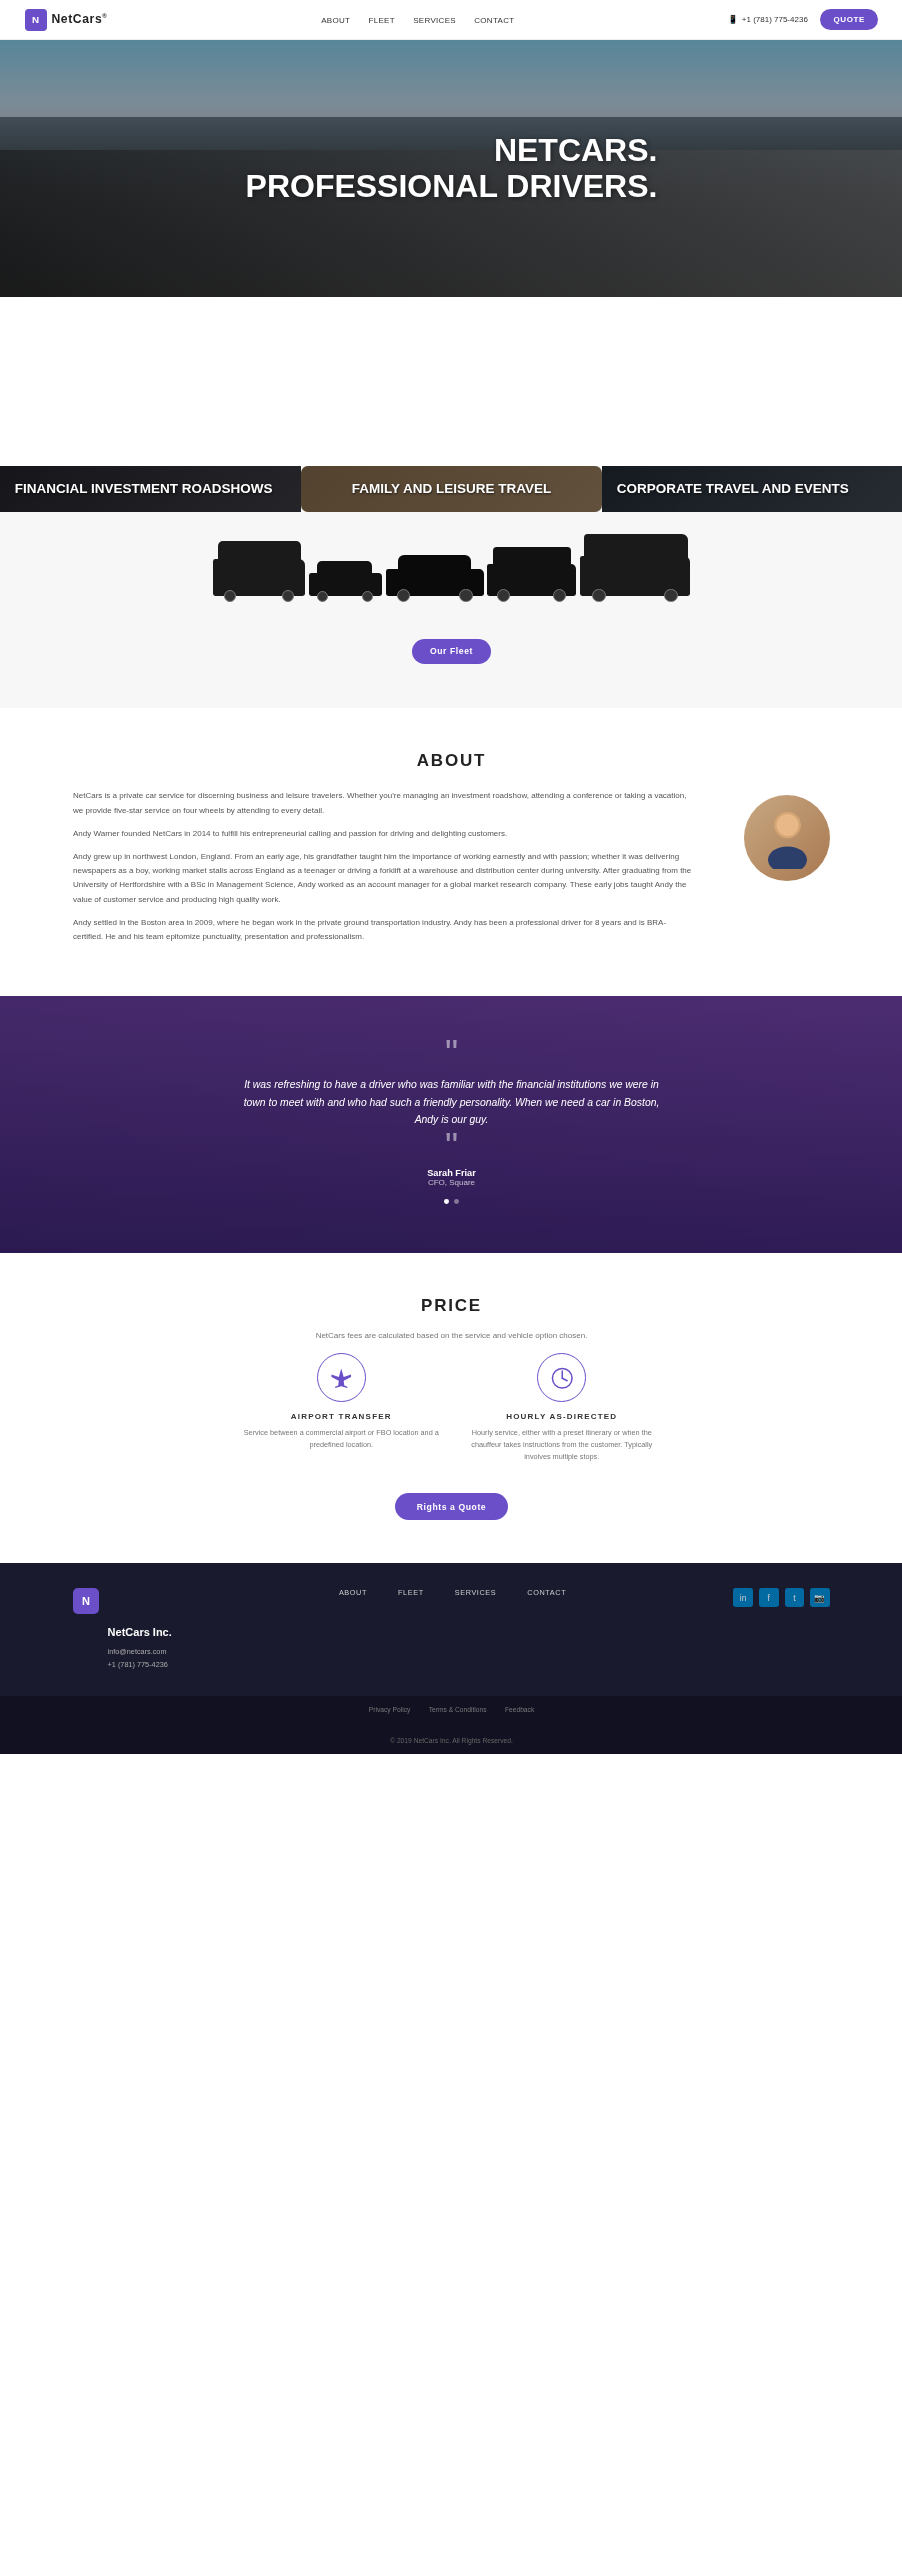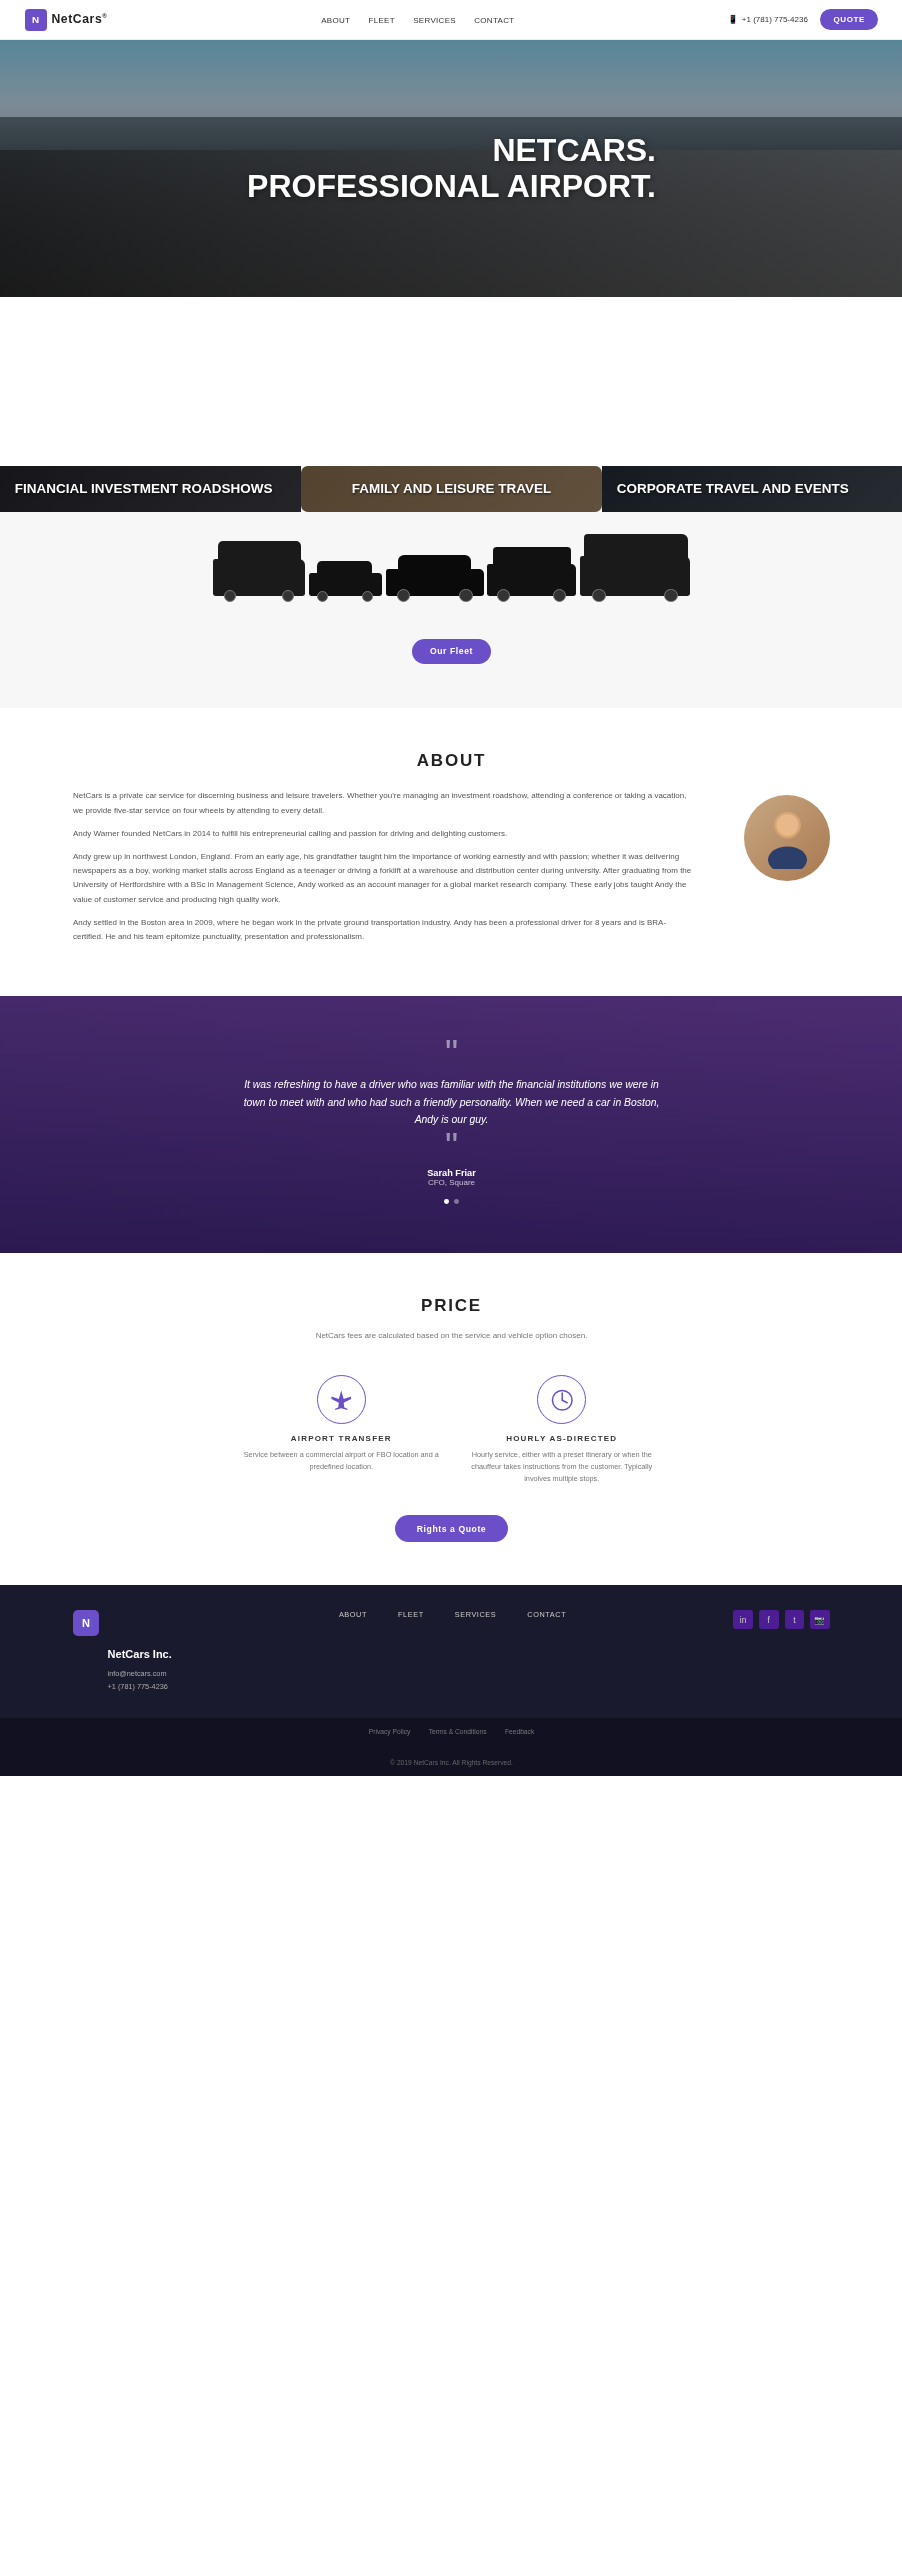--- a/index.html
+++ b/index.html
@@ -96,21 +96,21 @@
     .testimonial-text { font-size: 10.4px; line-height: 1.7; max-width: 428px; font-style: italic; margin-bottom: 14.7px; }
     .testimonial-author { font-weight: 700; font-size: 9.2px; }
     .testimonial-role { font-size: 8px; color: rgba(255,255,255,0.7); }
     .testimonial-dots { margin-top: 12.2px; display: flex; gap: 4.9px; justify-content: center; }
     .dot { width: 4.9px; height: 4.9px; border-radius: 50%; background: rgba(255,255,255,0.4); }
     .dot.active { background: #fff; }
 
     
     .price-section { padding: 43px 73px; background: #fff; text-align: center; }
     .price-title { font-size: 17px; font-weight: 700; letter-spacing: 1.8px; margin-bottom: 15px; color: #222; }
-    .price-subtitle { font-size: 8px; color: #777; margin-bottom: 35px; }
+    .price-subtitle { font-size: 8px; color: #777; margin-bottom: 13px; }
     .price-cards { display: flex; gap: 24.5px; justify-content: center; margin-bottom: 31px; }
     .price-card { flex: 1; max-width: 196px; text-align: center; }
     .price-icon {
       width: 49px; height: 49px; margin: 0 auto 9.8px;
       border: 1.2px solid #6b4fc8; border-radius: 50%;
       display: flex; align-items: center; justify-content: center;
       font-size: 19.6px; color: #6b4fc8;
     }
     .price-card-title { font-size: 8px; font-weight: 700; letter-spacing: 1.2px; margin-bottom: 6.1px; color: #333; }
     .price-card-desc { font-size: 7.3px; color: #777; line-height: 1.6; }
@@ -129,21 +129,21 @@
       width: 26px; height: 26px; background: #6b4fc8; border-radius: 4.9px;
       display: flex; align-items: center; justify-content: center;
       color: #fff; font-weight: bold; font-size: 11px; flex-shrink: 0;
     }
     .footer-brand-info { font-size: 7.3px; color: #aaa; line-height: 1.8; }
     .footer-brand-name { font-size: 11px; font-weight: 700; color: #fff; margin-bottom: 2.4px; margin-top: 35px; }
     .footer-nav { display: flex; gap: 31px; }
     .footer-nav-link { color: #ccc; text-decoration: none; font-size: 7.3px; letter-spacing: 0.6px; }
     .footer-socials { display: flex; gap: 6.1px; align-items: center; }
     .social-icon {
-      width: 19.6px; height: 19.6px; background: #4c1d95; border-radius: 2.4px;
+      width: 19.6px; height: 19.6px; background: #0369a1; border-radius: 2.4px;
       display: flex; align-items: center; justify-content: center;
       color: #ccc; font-size: 8.6px; cursor: pointer;
     }
     .footer-bottom {
       background: #111122; padding: 9.8px 73px; text-align: center;
       font-size: 6.7px; color: #666; display: flex; justify-content: center; gap: 24.5px; flex-direction: column;
     }
     .footer-bottom-links { display: flex; justify-content: center; gap: 18.3px; }
     .footer-bottom-links a { color: #777; text-decoration: none; font-size: 6.7px; }
 
@@ -183,21 +183,21 @@
 <section class="hero">
   <div class="hero-scene"></div>
   <div class="hero-overlay"></div>
 
   <div style="position:absolute;bottom:0;left:0;right:0;height:196px;background:linear-gradient(to top, rgba(0,0,0,0.6) 0%, transparent 100%);pointer-events:none;"></div>
 
   <div style="position:absolute;bottom:0;left:0;right:0;height:147px;background:linear-gradient(135deg, #1a1a1a 0%, #3a3a3a 50%, #5a5a5a 100%);opacity:0.6;"></div>
   <div class="hero-content">
     <div class="hero-title">
       <div>NETCARS.</div>
-      <div>PROFESSIONAL AIRPORT.</div>
+      <div>PROFESSIONAL DRIVERS.</div>
     </div>
   </div>
 </section>
 
 <div class="service-panels">
   <div class="service-panel" style="background:linear-gradient(rgba(0,0,0,0.5),rgba(0,0,0,0.5)), linear-gradient(135deg,#4a4a5a,#7a7a8a);">
     <div class="service-panel-overlay"></div>
     <span class="service-panel-label">FINANCIAL INVESTMENT ROADSHOWS</span>
   </div>
   <div class="service-panel" style="background:linear-gradient(rgba(0,0,0,0.3),rgba(0,0,0,0.3)), linear-gradient(135deg,#c8a070,#e8c090);border-radius:7px;">

